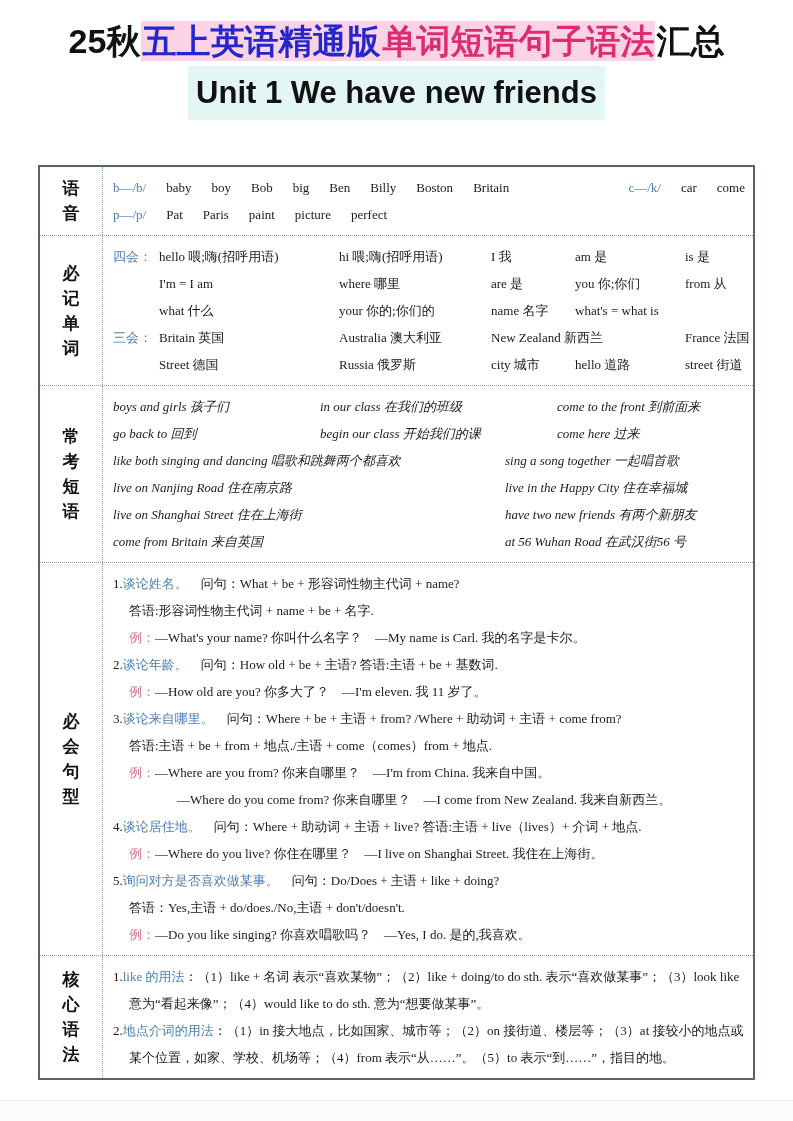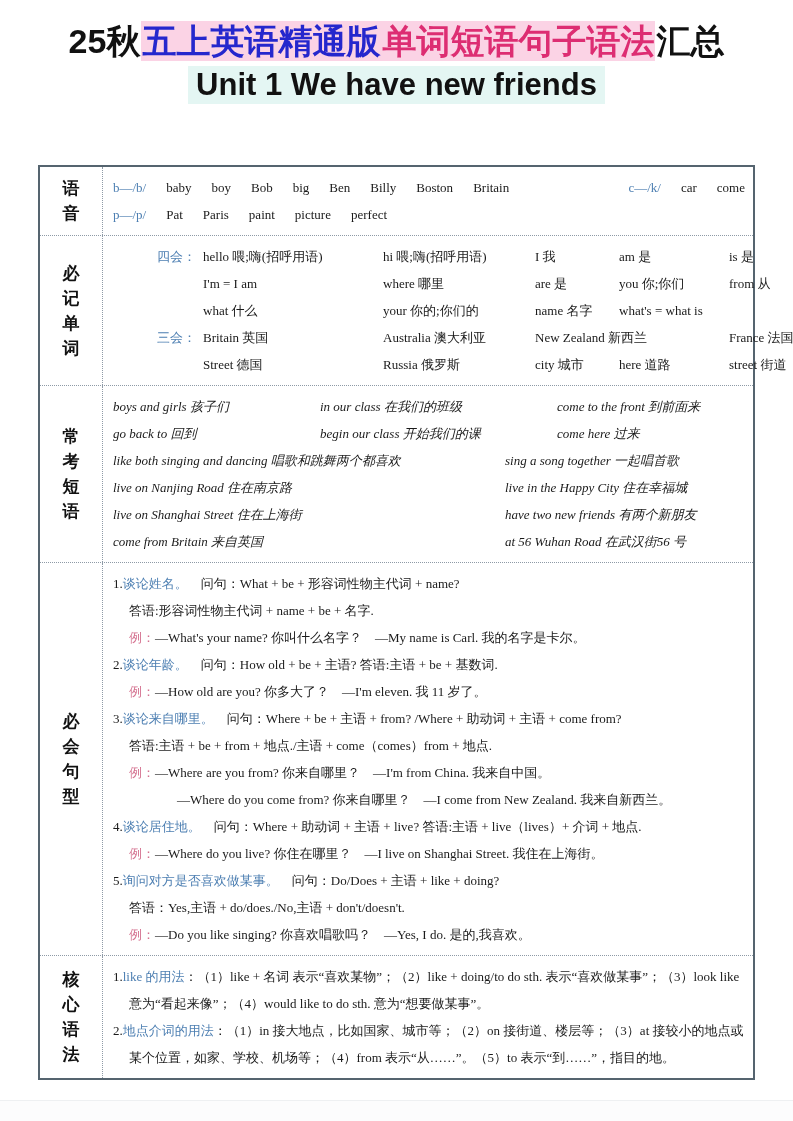--- a/index.html
+++ b/index.html
@@ -17,42 +17,42 @@
         font-family:"Liberation Serif",serif;color:#1a1a1a;}
   .titles{text-align:center;padding-top:20px;}
   .h1{font-family:"Liberation Sans",sans-serif;font-size:34px;font-weight:700;line-height:42px;white-space:nowrap;}
   .tp{padding:1px 1px;}
   .tp-black{color:#111111;}
   .tp-blue{color:var(--title-blue);}
   .tp-crimson{color:var(--title-crimson);}
   .hl-pink{background:var(--pink-hl);}
   .h2wrap{margin-top:4px;}
   .h2{display:inline-block;font-family:"Liberation Sans",sans-serif;font-size:31px;font-weight:700;
-      line-height:38px;background:var(--cyan-hl);padding:0 8px;color:#111111;}
+      line-height:38px;background:var(--cyan-hl);padding:8px 8px;color:#111111;}
 
   .tbl{position:absolute;left:38px;top:165px;width:717px;box-sizing:border-box;
        border:2px solid var(--outer-border);background:#fff;}
   .t-row{display:flex;border-top:1px dotted var(--inner-border);}
   .t-row:first-child{border-top:none;}
   .t-head{flex:0 0 62px;border-right:1px dotted var(--inner-border);
           display:flex;align-items:center;justify-content:center;}
   .t-head span{display:block;width:19px;font-size:17px;font-weight:700;line-height:25px;
                text-align:center;word-break:break-all;color:#111;}
   .t-body{flex:1;min-width:0;padding:7px 8px 7px 10px;font-size:13px;line-height:27px;}
 
   .c-blue{color:var(--accent-blue);}
   .c-pink{color:var(--accent-pink);}
 
   
   .sec-phonics .line{display:flex;gap:20px;white-space:nowrap;}
   .seg.push{margin-left:auto;}
   .sec-phonics .seg + .seg.push{margin-left:auto;}
 
   
-  .sec-words .line{display:grid;grid-template-columns:46px 180px 152px 84px 110px 1fr;margin-left:44px;}
+  .sec-words .line{display:grid;grid-template-columns:46px 180px 152px 84px 110px 1fr;}
   .sec-words .seg{white-space:nowrap;}
 
   
   .sec-phrases .line{display:grid;}
   .sec-phrases .line.p3{grid-template-columns:207px 237px 1fr;}
   .sec-phrases .line.p2{grid-template-columns:392px 1fr;}
   .sec-phrases .seg{white-space:nowrap;font-style:italic;}
 
   
   .sec-sentences .line,.sec-grammar .line{padding-left:16px;text-indent:-16px;}
@@ -138,21 +138,21 @@
             <span class="seg">Australia 澳大利亚</span>
             <span class="seg">New Zealand 新西兰</span>
             <span class="seg"></span>
             <span class="seg">France 法国</span>
           </div>
           <div class="line">
             <span class="seg"></span>
             <span class="seg">Street 德国</span>
             <span class="seg">Russia 俄罗斯</span>
             <span class="seg">city 城市</span>
-            <span class="seg">here 道路</span>
+            <span class="seg">hello 道路</span>
             <span class="seg">street 街道</span>
           </div>
         </div>
       </div>
       <div class="t-row sec-phrases">
         <div class="t-head">
           <span>常考短语</span>
         </div>
         <div class="t-body">
           <div class="line p3">

